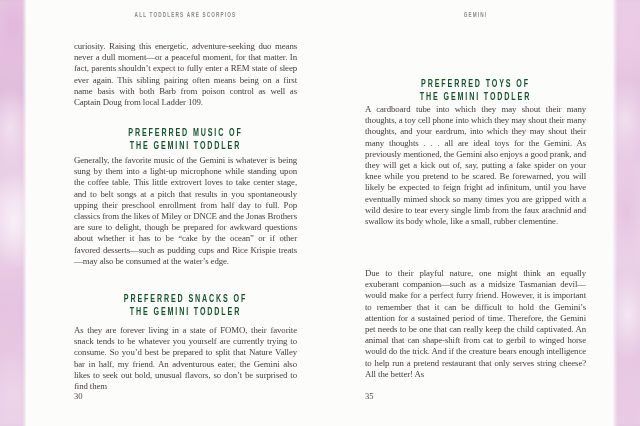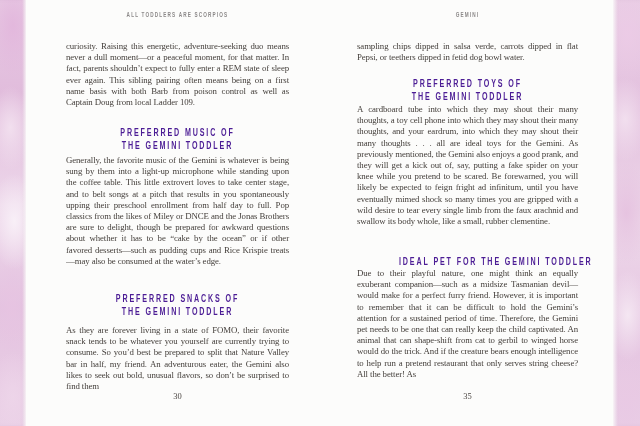--- a/index.html
+++ b/index.html
@@ -56,20 +56,21 @@
     left: 0; top: 0; bottom: 0;
     width: 5px;
     background: linear-gradient(270deg, rgba(252,252,251,0), rgba(252,252,251,0.9));
   }
 
   
   .page-col {
     position: absolute;
     top: 0;
     height: 426px;
+    margin-left: 8px;
   }
   .col-left  { left: 66px;  width: 223px; }
   .col-right { left: 357px; width: 221px; }
 
   .running-head {
     position: absolute;
     top: 11px;
     left: 0; right: 0;
     text-align: center;
     white-space: nowrap;
@@ -90,40 +91,40 @@
     line-height: 11.2px;
     letter-spacing: -0.1px;
     text-align: justify;
     color: #433e3a;
   }
 
   .section-heading {
     position: absolute;
     left: 0; right: 0;
     text-align: center;
-    color: #4c1d95;
+    color: #14532d;
   }
   .h-line {
     display: block;
     white-space: nowrap;
     text-align: center;
     font-family: "Liberation Sans", sans-serif;
     font-weight: 700;
     font-size: 11.5px;
     line-height: 12.5px;
     letter-spacing: 3px;
     transform: scaleX(0.62);
     transform-origin: 50% 50%;
   }
 
   .page-number {
     position: absolute;
     top: 391px;
     left: 0; right: 0;
-    text-align: center;
+    text-align: left;
     font-family: "Liberation Serif", serif;
     font-size: 8.5px;
     color: #4c4743;
   }
 </style>
 </head>
 <body>
 
 <div class="stage">
 
@@ -148,31 +149,27 @@
     </div>
 
     <div class="body-para" style="top:325px">As they are forever living in a state of FOMO, their favorite snack tends to be whatever you yourself are currently trying to consume. So you’d best be prepared to split that Nature Valley bar in half, my friend. An adventurous eater, the Gemini also likes to seek out bold, unusual flavors, so don’t be surprised to find them</div>
 
     <div class="page-number">30</div>
   </div>
 
   <div class="page-col col-right">
     <div class="running-head">GEMINI</div>
 
-    <div class="body-para" style="top:41px">sampling chips dipped in salsa verde, carrots dipped in flat Pepsi, or teethers dipped in fetid dog bowl water.</div>
 
     <div class="section-heading" style="top:77px">
       <span class="h-line">PREFERRED TOYS OF</span>
       <span class="h-line">THE GEMINI TODDLER</span>
     </div>
 
     <div class="body-para" style="top:104px">A cardboard tube into which they may shout their many thoughts, a toy cell phone into which they may shout their many thoughts, and your eardrum, into which they may shout their many thoughts . . . all are ideal toys for the Gemini. As previously mentioned, the Gemini also enjoys a good prank, and they will get a kick out of, say, putting a fake spider on your knee while you pretend to be scared. Be forewarned, you will likely be expected to feign fright ad infinitum, until you have eventually mimed shock so many times you are gripped with a wild desire to tear every single limb from the faux arachnid and swallow its body whole, like a small, rubber clementine.</div>
 
-    <div class="section-heading" style="top:255px">
-      <span class="h-line">IDEAL PET FOR THE GEMINI TODDLER</span>
-    </div>
 
     <div class="body-para" style="top:268px">Due to their playful nature, one might think an equally exuberant companion—such as a midsize Tasmanian devil—would make for a perfect furry friend. However, it is important to remember that it can be difficult to hold the Gemini’s attention for a sustained period of time. Therefore, the Gemini pet needs to be one that can really keep the child captivated. An animal that can shape-shift from cat to gerbil to winged horse would do the trick. And if the creature bears enough intelligence to help run a pretend restaurant that only serves string cheese? All the better! As</div>
 
     <div class="page-number">35</div>
   </div>
 
 </div>
 
 </body></html>

